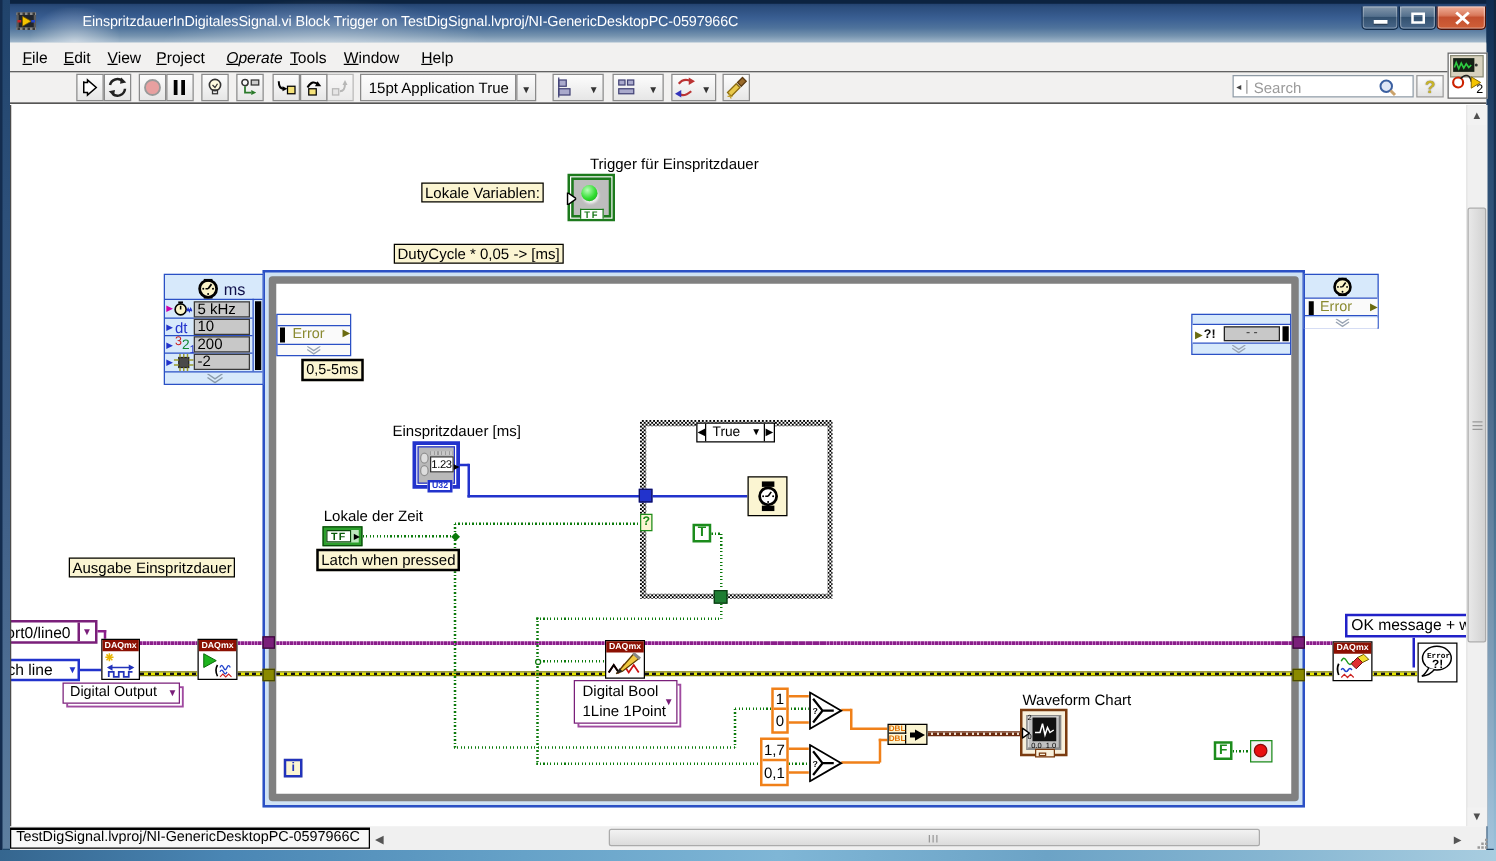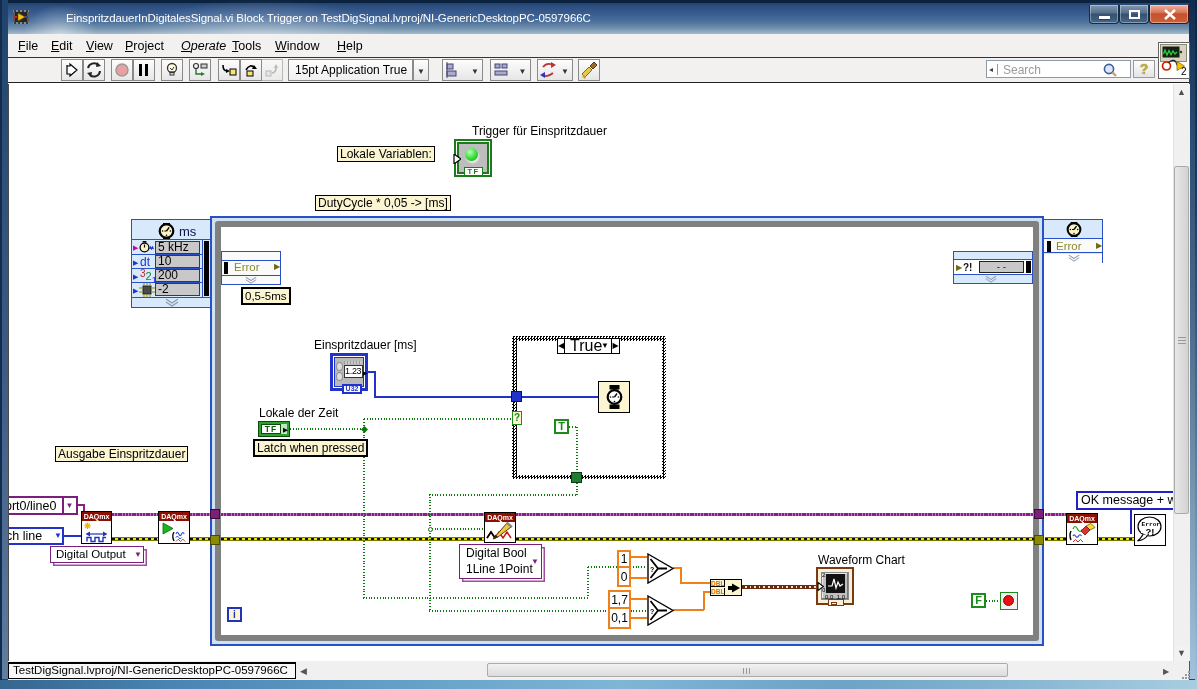--- a/index.html
+++ b/index.html
@@ -353,21 +353,21 @@
     <div class="abs" style="left:25px;top:9px;width:45px;height:12px;background:#c8c8c8;border:1px solid #222;color:#333;font-size:10px;line-height:10px;text-align:center;">- -</div>
     <div class="abs" style="left:72px;top:9px;width:5px;height:12px;background:#000;"></div>
     <svg class="abs" style="left:30px;top:24px" width="14" height="7" viewBox="0 0 14 8">
       <path d="M1 0 L7 4 L13 0" fill="none" stroke="#9aa5b5" stroke-width="1.2"></path>
       <path d="M1 3 L7 7 L13 3" fill="none" stroke="#9aa5b5" stroke-width="1.2"></path>
     </svg>
   </div>
 
   <div class="abs" style="left:557px;top:338px;width:63px;height:16px;background:#fff;border:1px solid #000;">
     <div class="abs" style="left:0;top:0;width:7px;height:14px;border-right:1px solid #000;color:#000;font-size:8px;line-height:14px;text-align:center;">◀</div>
-    <div class="abs" style="left:12px;top:0px;font-size:16px;line-height:14px;">True</div>
+    <div class="abs" style="left:12px;top:0px;font-size:11px;line-height:14px;">True</div>
     <div class="abs" style="left:43px;top:0;font-size:8px;line-height:14px;color:#000;">▼</div>
     <div class="abs" style="left:53px;top:0;width:8px;height:14px;border-left:1px solid #000;color:#000;font-size:8px;line-height:14px;text-align:center;">▶</div>
   </div>
 
   <div class="abs" style="left:598px;top:381px;width:32px;height:32px;background:#FBF5D2;border:1px solid #000;">
     <svg class="abs" style="left:6px;top:3px" width="19" height="24" viewBox="0 0 19 24">
       <rect x="4.5" y="0" width="10" height="4.5" fill="#000"></rect>
       <rect x="4.5" y="19.5" width="10" height="4.5" fill="#000"></rect>
       <circle cx="9.5" cy="12" r="6.8" fill="#fff" stroke="#000" stroke-width="2.2"></circle>
       <line x1="9.5" y1="12" x2="12" y2="8.5" stroke="#000" stroke-width="1.3"></line>

